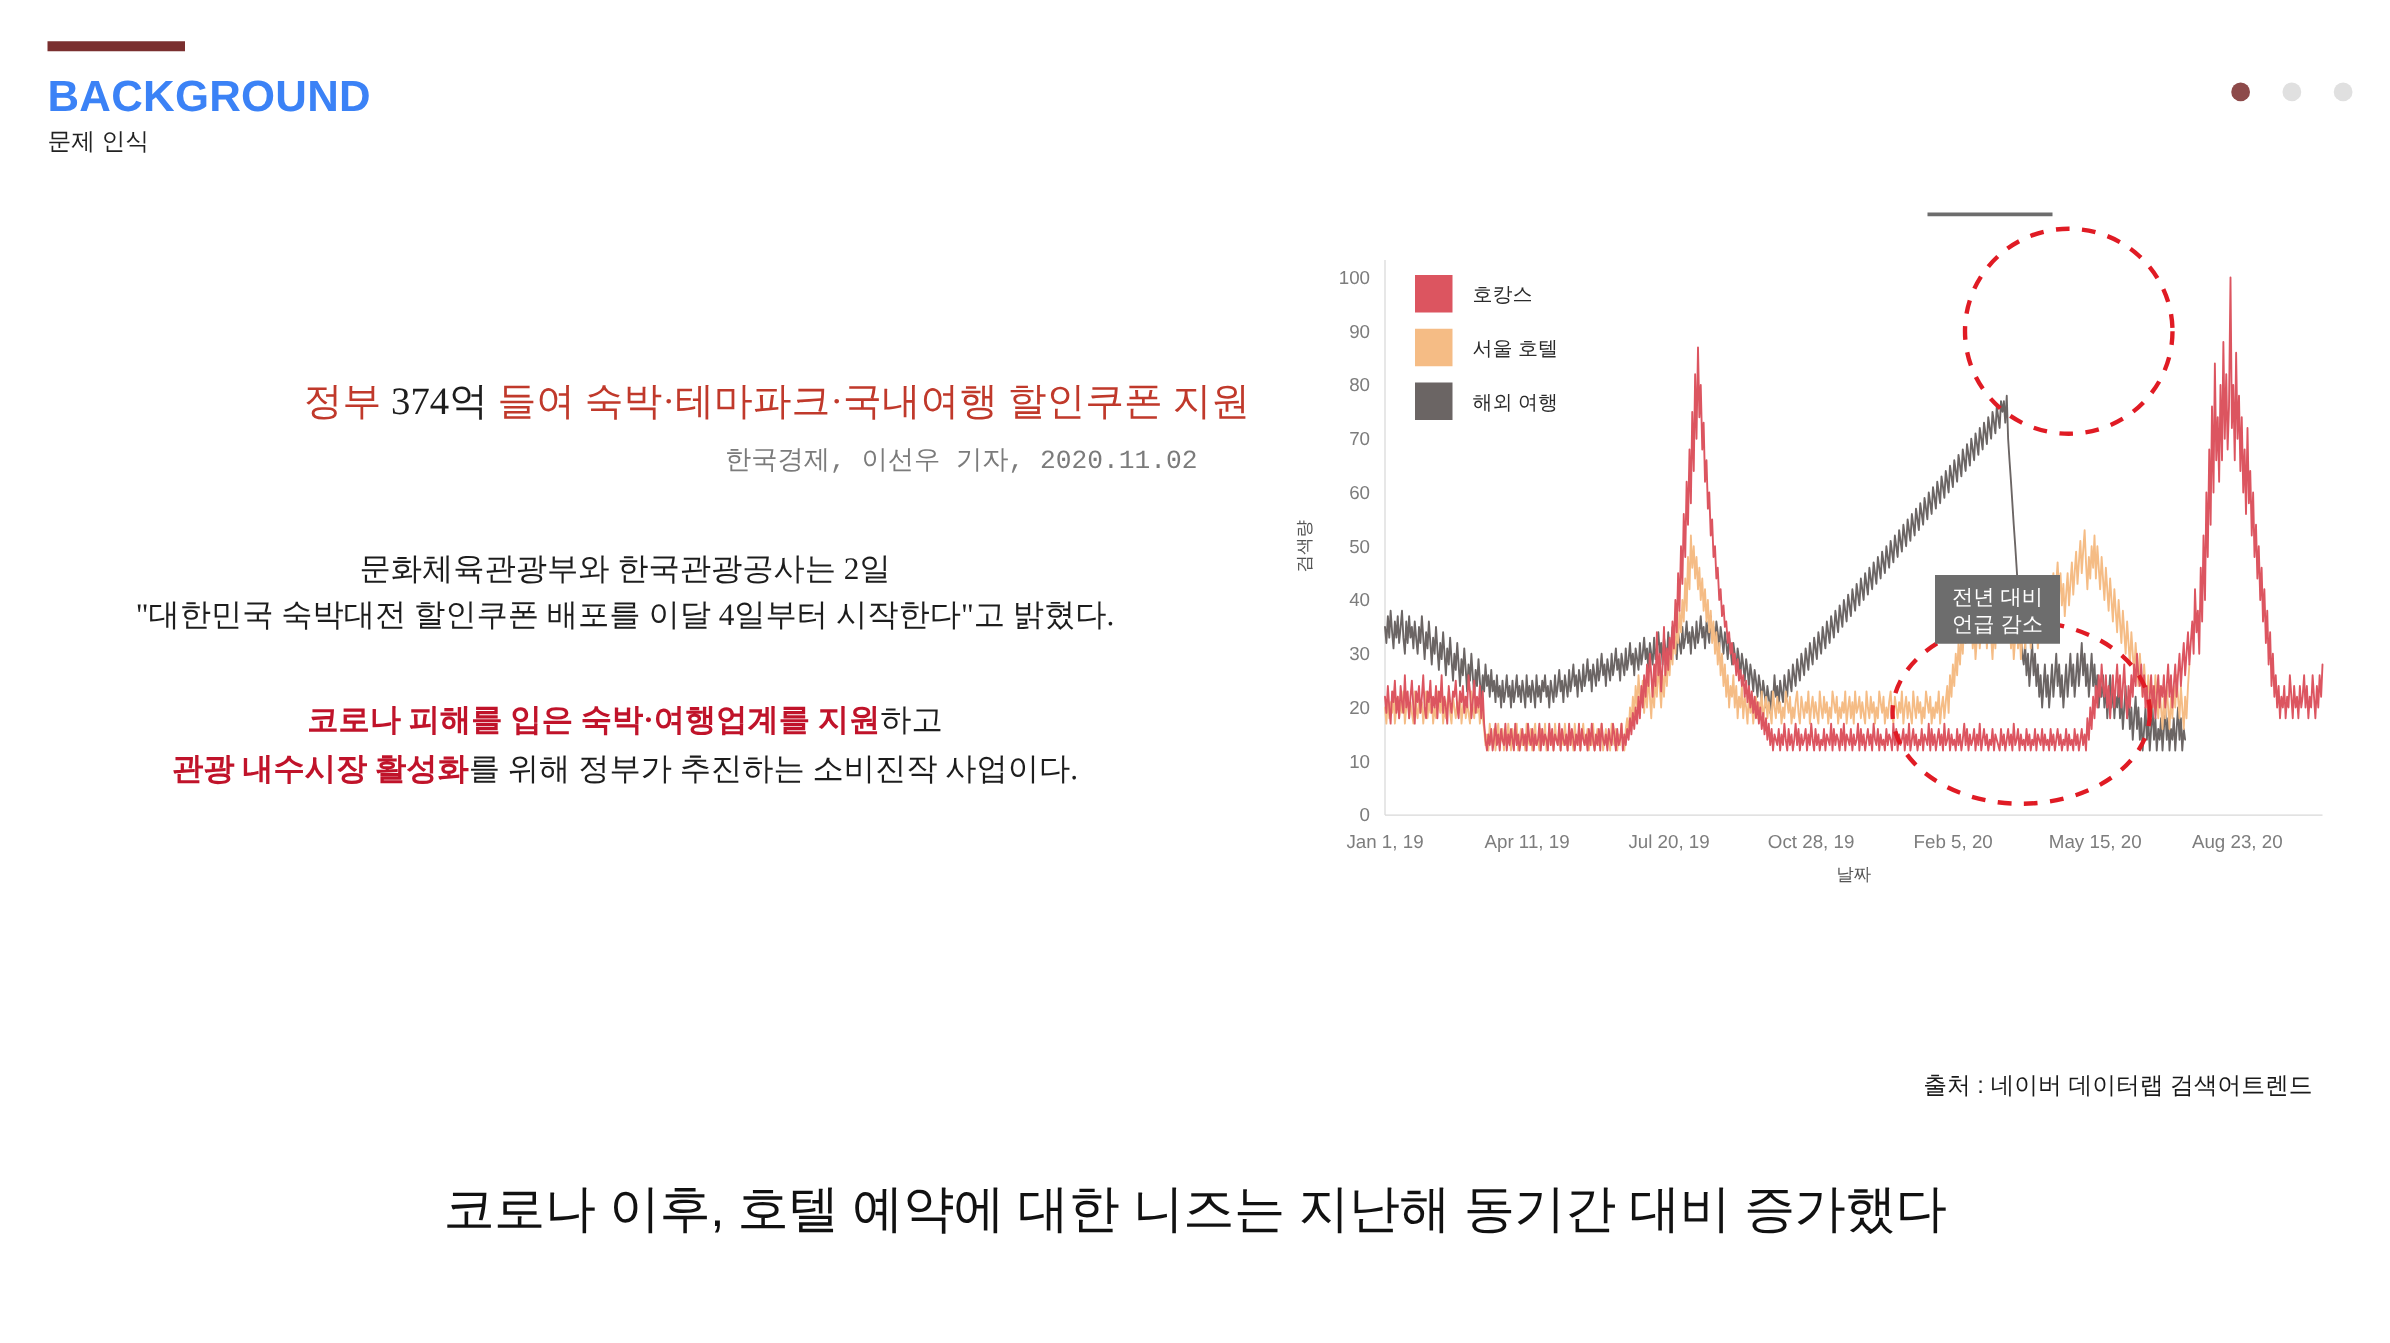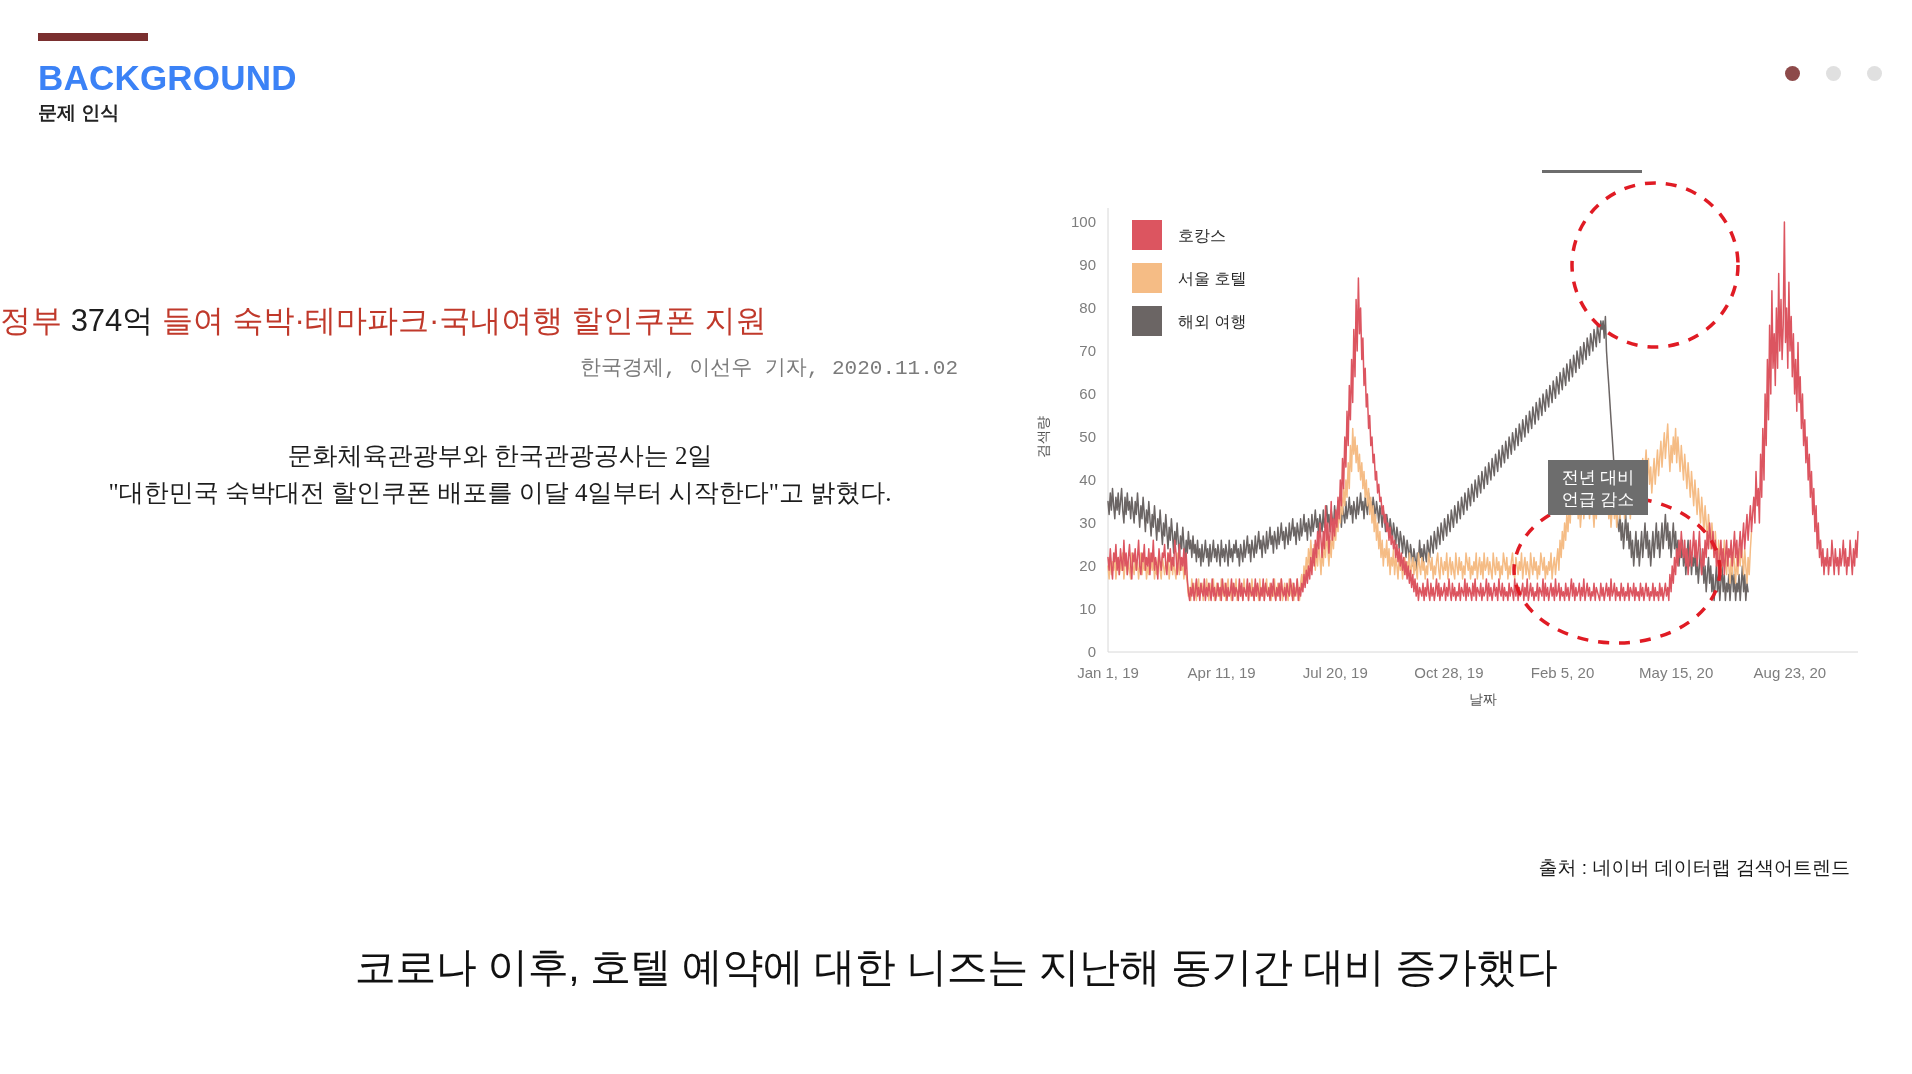--- a/index.html
+++ b/index.html
@@ -15,33 +15,33 @@
     position:absolute; left:38px; top:33px;
     width:110px; height:8px; background:#7a2f2f;
   }
   #page-title {
     position:absolute; left:38px; top:60px;
     font-size:35px; font-weight:700; letter-spacing:.2px; color:#3b82f6;
     line-height:1.05;
   }
   #page-subtitle {
     position:absolute; left:38px; top:100px;
-    font-size:19px; font-weight:700; color:#222;
+    font-size:19px; font-weight:400; color:#222;
   }
 
   
   #pager { position:absolute; right:30px; top:66px; display:flex; gap:26px; align-items:center; }
   .dot { width:15px; height:15px; border-radius:50%; background:#e0e0e0; }
   .dot.active { background:#8d4a4a; }
 
   
   #article { position:absolute; left:0px; top:300px; width:1000px; }
   #headline {
-    text-align:left; font-size:31px; line-height:1.35; font-weight:400;
-    font-family:Liberation Sans, sans-serif;
+    text-align:right; font-size:31px; line-height:1.35; font-weight:400;
+    font-family:Liberation Serif, serif;
     color:#c0392b; white-space:nowrap;
   }
   #headline .dark { color:#1d1d1d; }
   #byline {
     margin-top:11px; text-align:right; padding-right:42px;
     font-size:21px; color:#7b7b7b;
     font-family:Liberation Mono, monospace;
   }
   #body-block { margin-top:56px; text-align:center; }
   #body-block .line {
@@ -89,20 +89,24 @@
 
 <div id="article">
   <div id="headline"><span>정부 </span><span class="dark">374억</span><span> 들여 숙박·테마파크·국내여행 할인쿠폰 지원</span></div>
   <div id="byline">한국경제, 이선우 기자, 2020.11.02</div>
 
   <div id="body-block">
     <div class="line">문화체육관광부와 한국관광공사는 2일</div>
     <div class="line">"대한민국 숙박대전 할인쿠폰 배포를 이달 4일부터 시작한다"고 밝혔다.</div>
   </div>
 
+  <div id="emph-block">
+    <div class="line"><span class="hl">코로나 피해를 입은 숙박·여행업계를 지원</span><span>하고</span></div>
+    <div class="line"><span class="hl">관광 내수시장 활성화</span><span>를 위해 정부가 추진하는 소비진작 사업이다.</span></div>
+  </div>
 </div>
 
 <div id="chart-panel">
   <svg id="chart-svg" width="860" height="560" viewBox="0 0 860 560">
       <line x1="88" y1="38" x2="88" y2="482" stroke="#d8d8d8" stroke-width="1"></line>
       <line x1="88" y1="482" x2="838" y2="482" stroke="#d8d8d8" stroke-width="1"></line>
       <text x="76" y="487" text-anchor="end" class="tick-label">0</text>
       <text x="76" y="444" text-anchor="end" class="tick-label">10</text>
       <text x="76" y="401" text-anchor="end" class="tick-label">20</text>
       <text x="76" y="358" text-anchor="end" class="tick-label">30</text>

